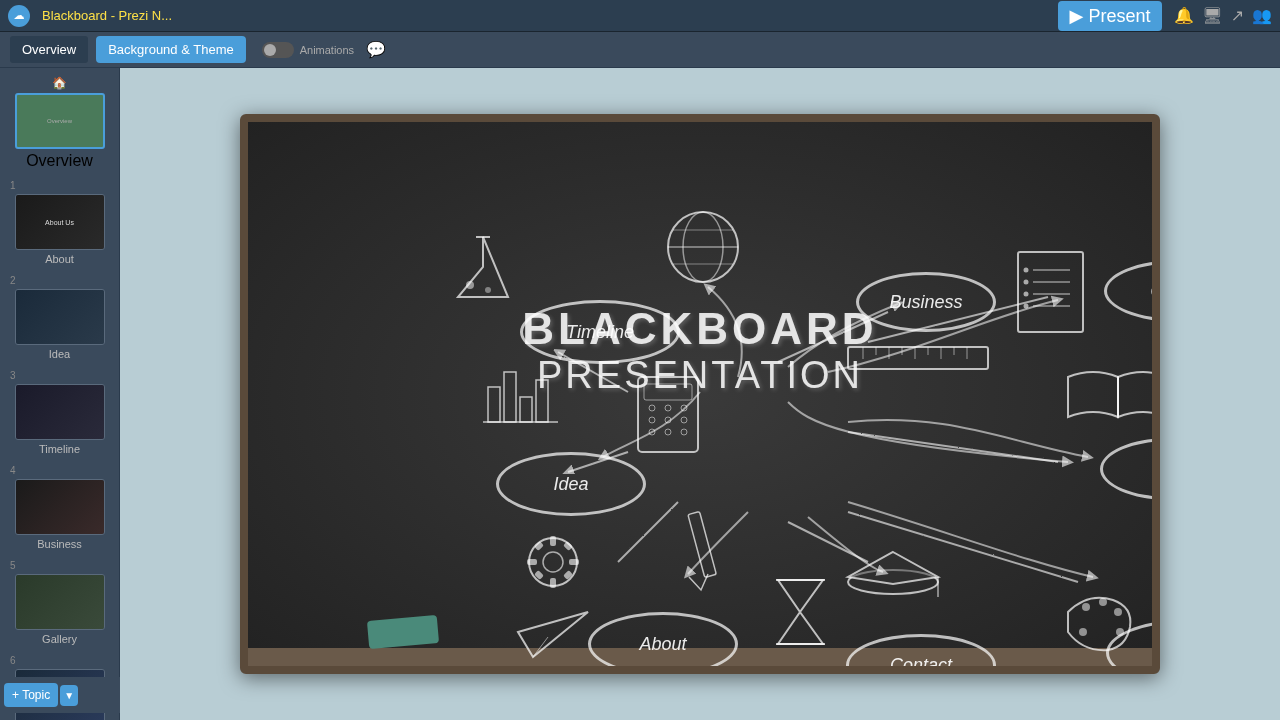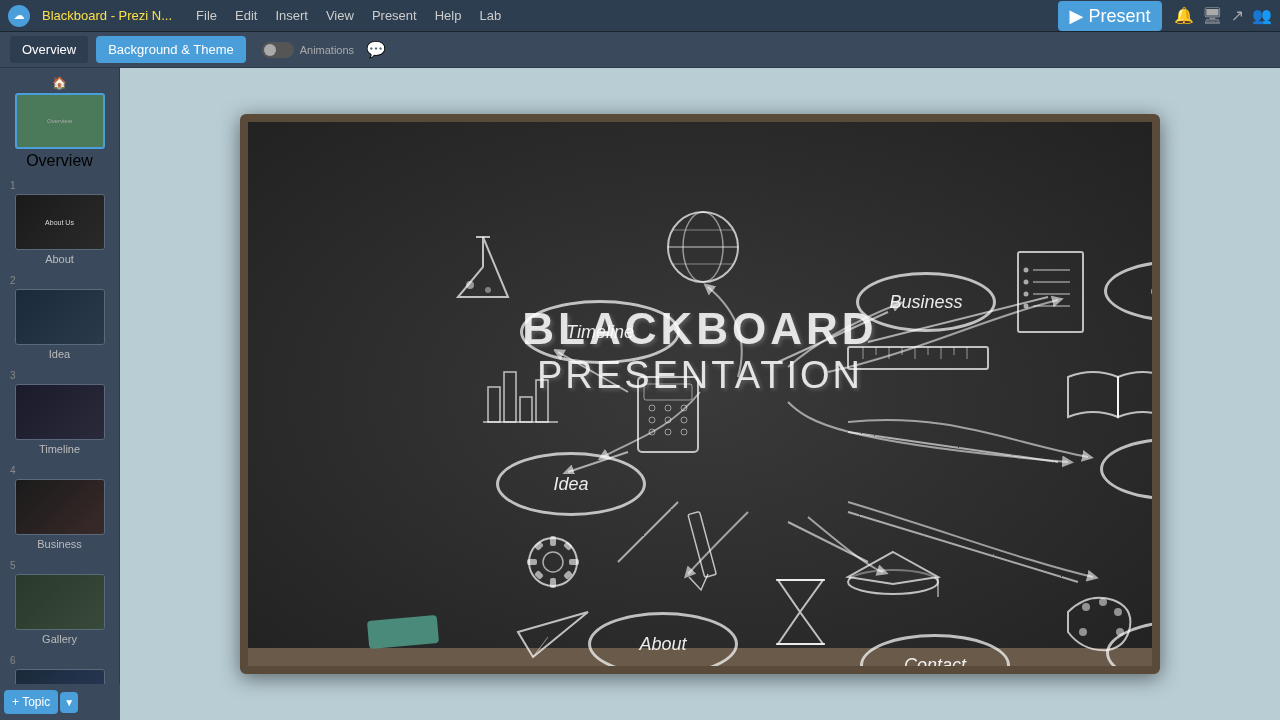--- a/index.html
+++ b/index.html
@@ -264,21 +264,21 @@
       left: 120px;
       width: 70px; height: 28px;
       background: #4a8a7a;
       border-radius: 4px;
       transform: rotate(-5deg);
     }
 
     
     #bottom-bar {
       position: absolute;
-      bottom: 0; left: 0;
+      bottom: 7px; left: 0;
       width: 120px;
       height: 36px;
       background: #3a4a5c;
       display: flex;
       align-items: center;
       padding: 0 4px;
       gap: 2px;
     }
     #bottom-bar .add-topic-btn {
       background: #4a9eda;
@@ -307,29 +307,20 @@
     .thumb-business { background: linear-gradient(135deg, #1a1a1a, #3a2a2a); }
     .thumb-gallery { background: linear-gradient(135deg, #2a3a2a, #3a4a3a); }
     .thumb-map { background: linear-gradient(135deg, #1a2a3a, #2a3a5a); }
   </style>
 </head>
 <body>
 
 <div id="topbar">
   <div class="app-icon">☁</div>
   <span class="app-title">Blackboard - Prezi N...</span>
-  <div class="menu-items">
-    <span class="menu-item">File</span>
-    <span class="menu-item">Edit</span>
-    <span class="menu-item">Insert</span>
-    <span class="menu-item">View</span>
-    <span class="menu-item">Present</span>
-    <span class="menu-item">Help</span>
-    <span class="menu-item">Lab</span>
-  </div>
   <div class="spacer"></div>
   <button class="present-btn">▶ Present</button>
   <div class="toolbar-icons">
     <span>🔔</span>
     <span>🖥</span>
     <span>↗</span>
     <span>👥</span>
   </div>
 </div>
 
@@ -573,21 +564,21 @@
       </div>
 
       <div class="chalk-oval" style="left:852px;top:316px;width:140px;height:62px;">
         <span>Map</span>
       </div>
 
       <div class="chalk-oval" style="left:340px;top:490px;width:150px;height:64px;">
         <span>About</span>
       </div>
 
-      <div class="chalk-oval" style="left:612px;top:512px;width:150px;height:62px;">
+      <div class="chalk-oval" style="left:598px;top:512px;width:150px;height:62px;">
         <span>Contact</span>
       </div>
 
       <div class="chalk-oval" style="left:858px;top:498px;width:155px;height:66px;">
         
       </div>
 
       <div class="main-title">
         <span class="line1">BLACKBOARD</span>
         <span class="line2">PRESENTATION</span>

